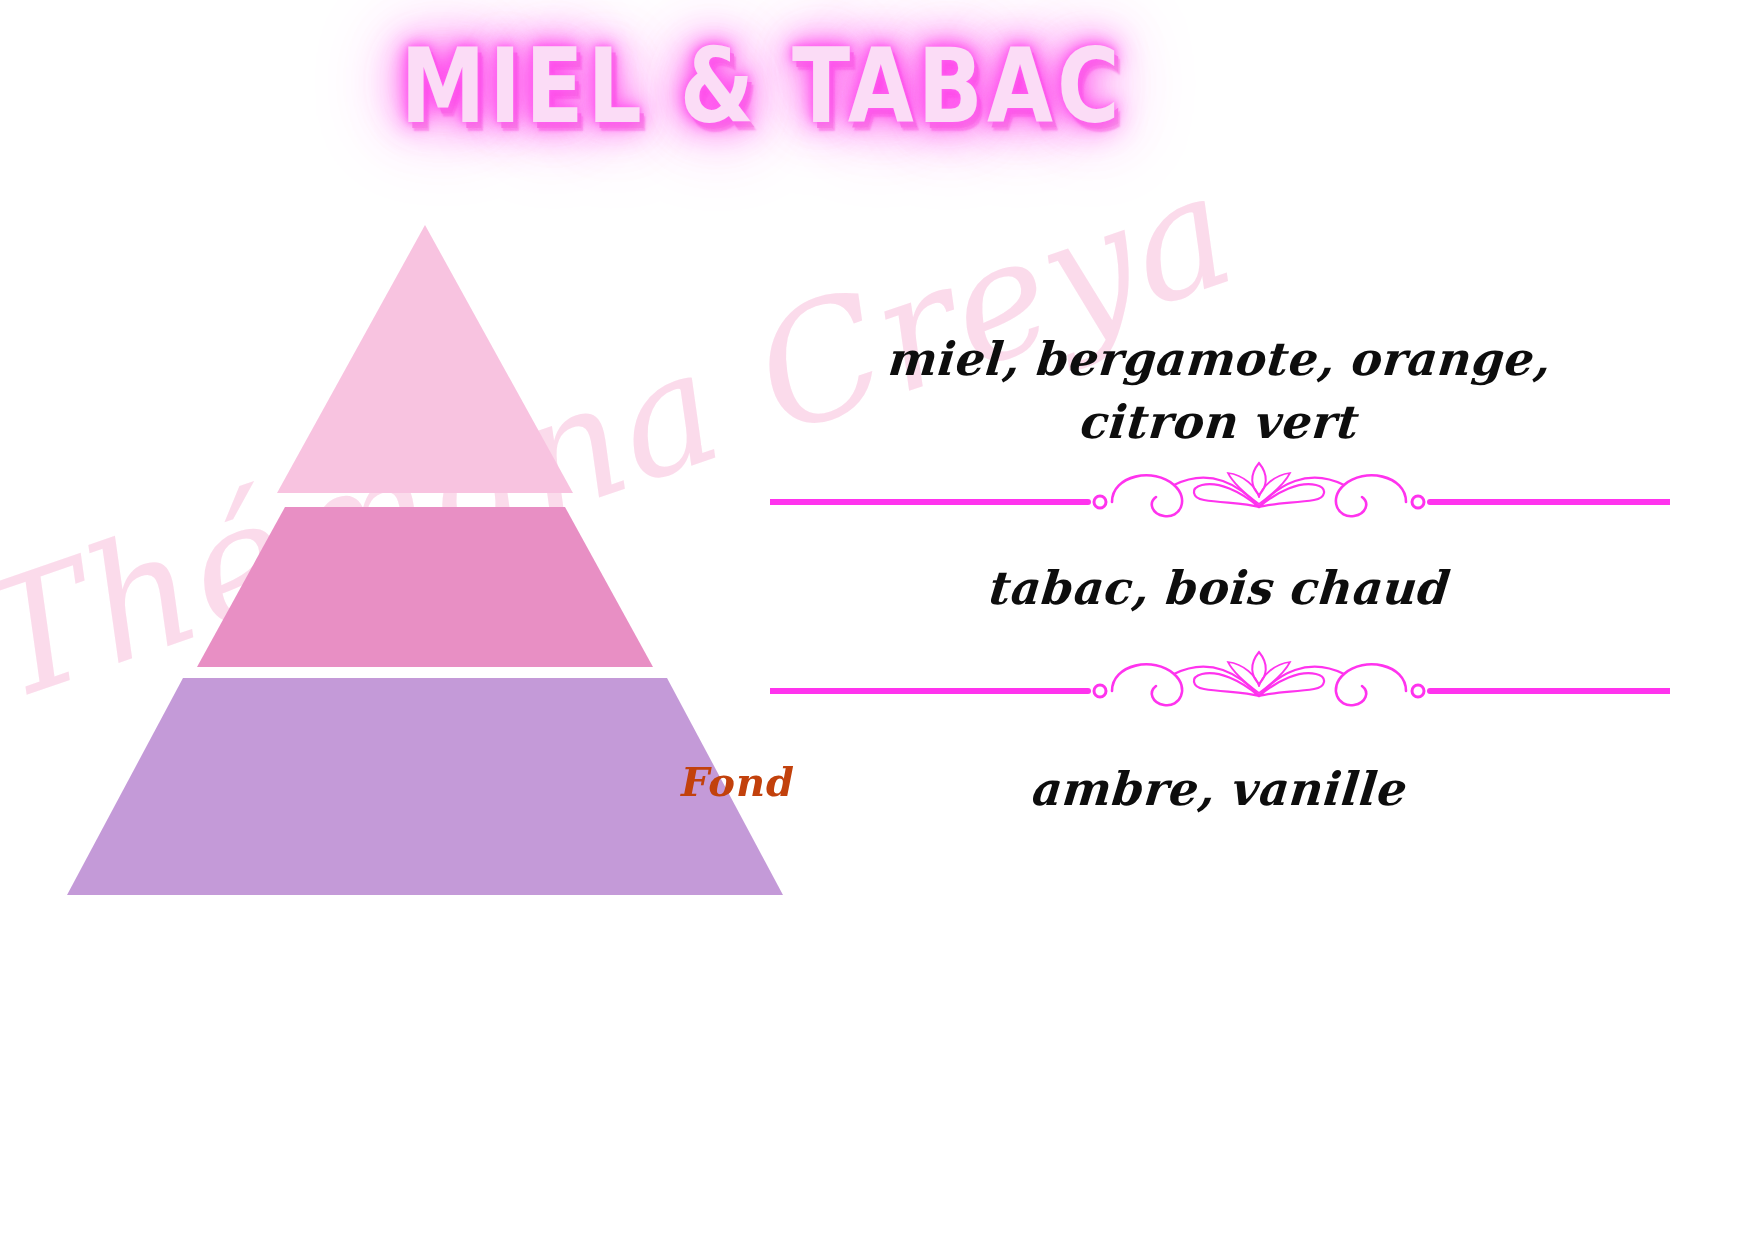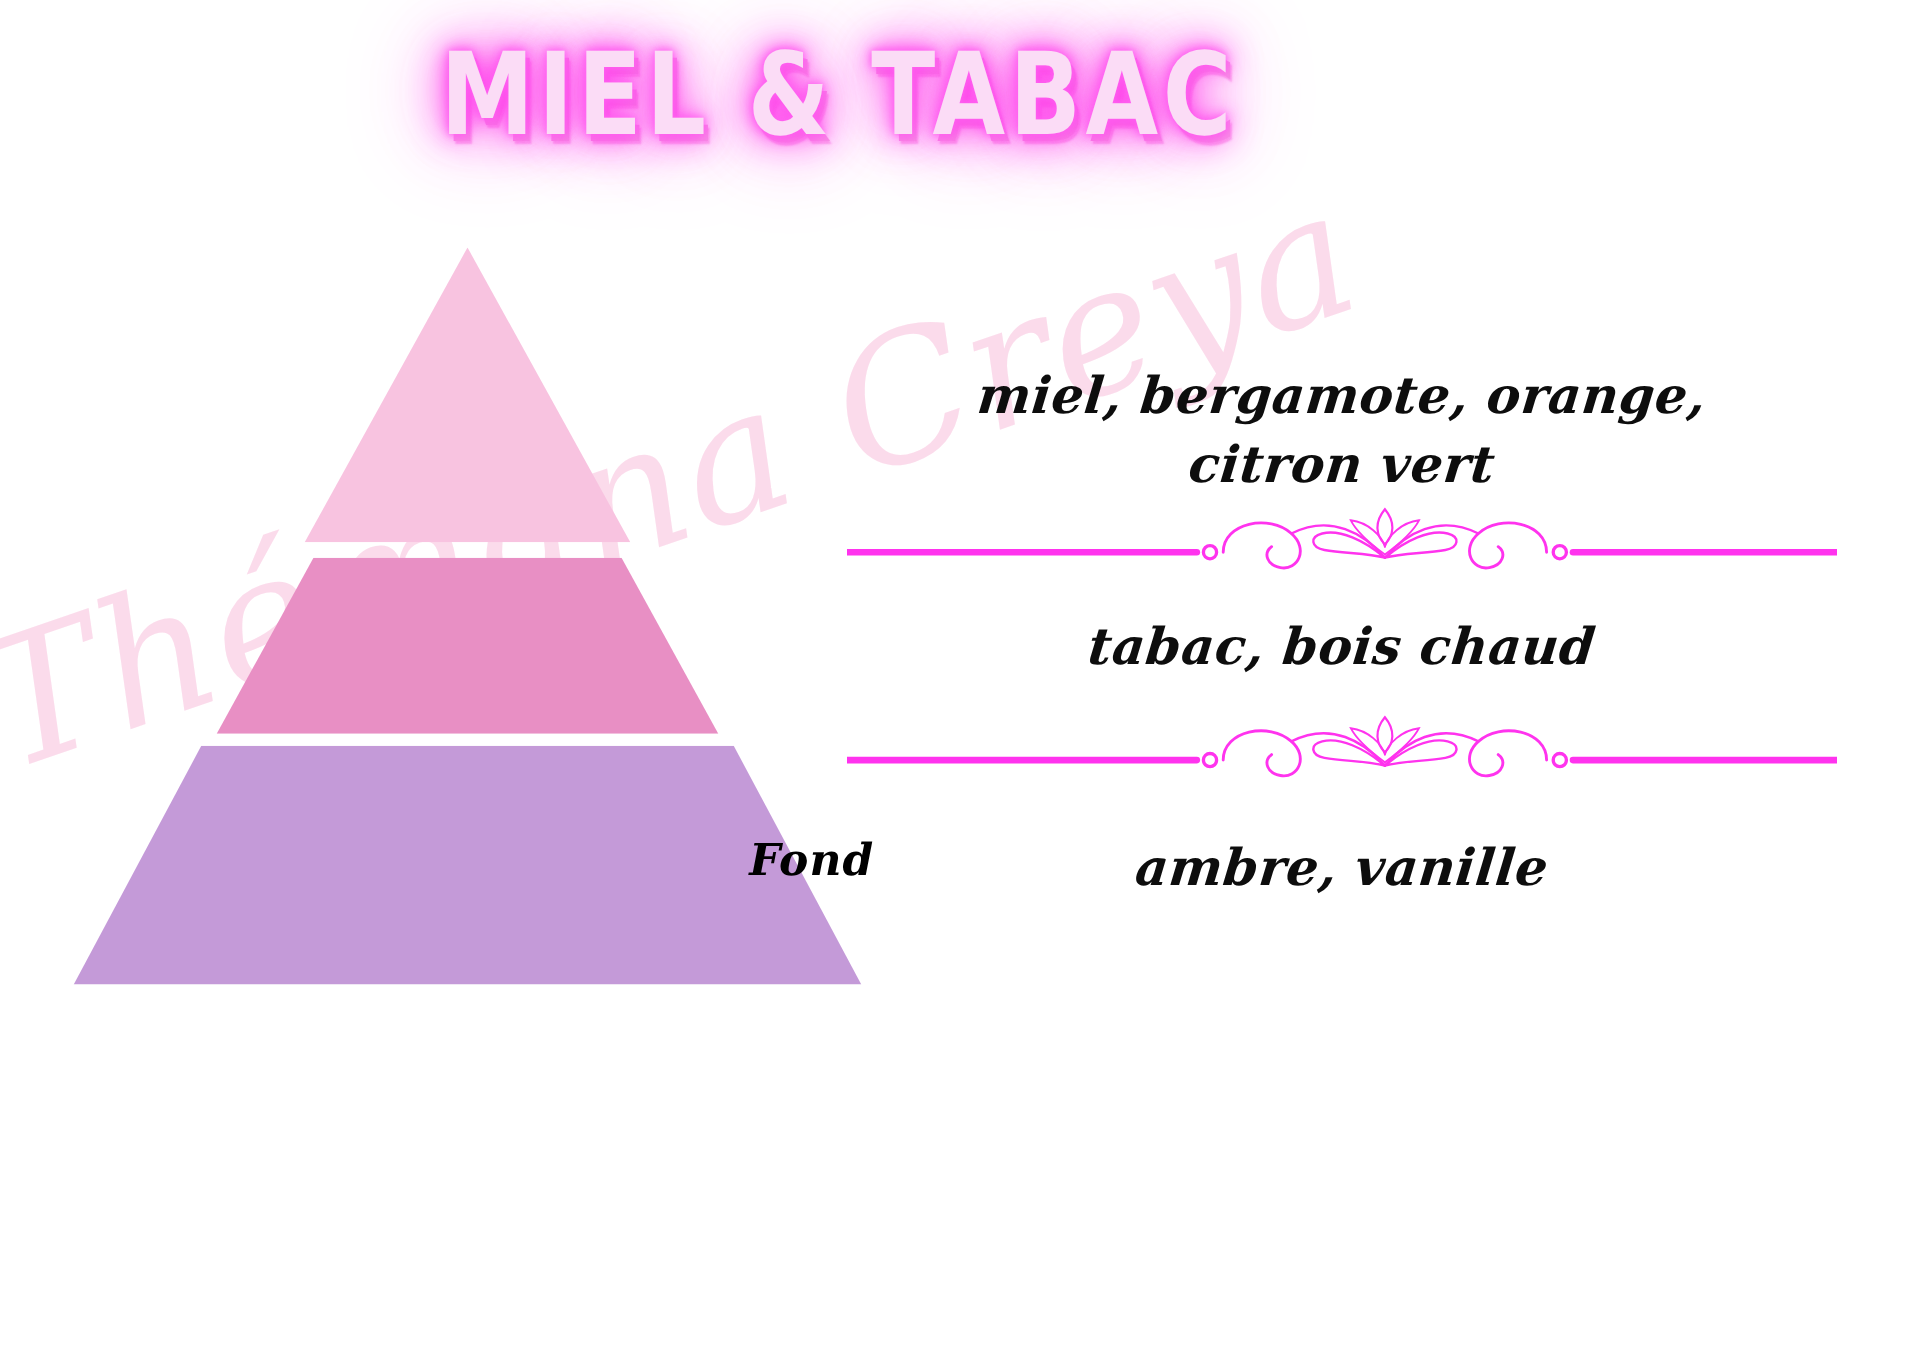--- a/index.html
+++ b/index.html
@@ -165,21 +165,21 @@
         <polygon points="230,0 510,0 598,160 142,160" fill="#e88fc4"></polygon>
       </svg>
     </div>
     <div class="tier-label" id="label-1" style="color: rgb(255, 255, 255);">Coeur</div>
 
     <div class="tier" id="tier-2">
       <svg width="740" height="217" viewBox="0 0 740 217" xmlns="http://www.w3.org/2000/svg">
         <polygon points="128,0 612,0 728,217 12,217" fill="#c49ad8"></polygon>
       </svg>
     </div>
-    <div class="tier-label" id="label-2" style="color: #000000;">Fond</div>
+    <div class="tier-label" id="label-2" style="color: #c2410c;">Fond</div>
 
   </div>
 
   <div class="notes">
 
     <div class="note-block" id="note-block-0">
       <div class="note-text" style="color: rgb(13, 13, 13);">miel, bergamote, orange,</div>
       <div class="note-text" style="color: rgb(13, 13, 13);">citron vert</div>
     </div>
 

